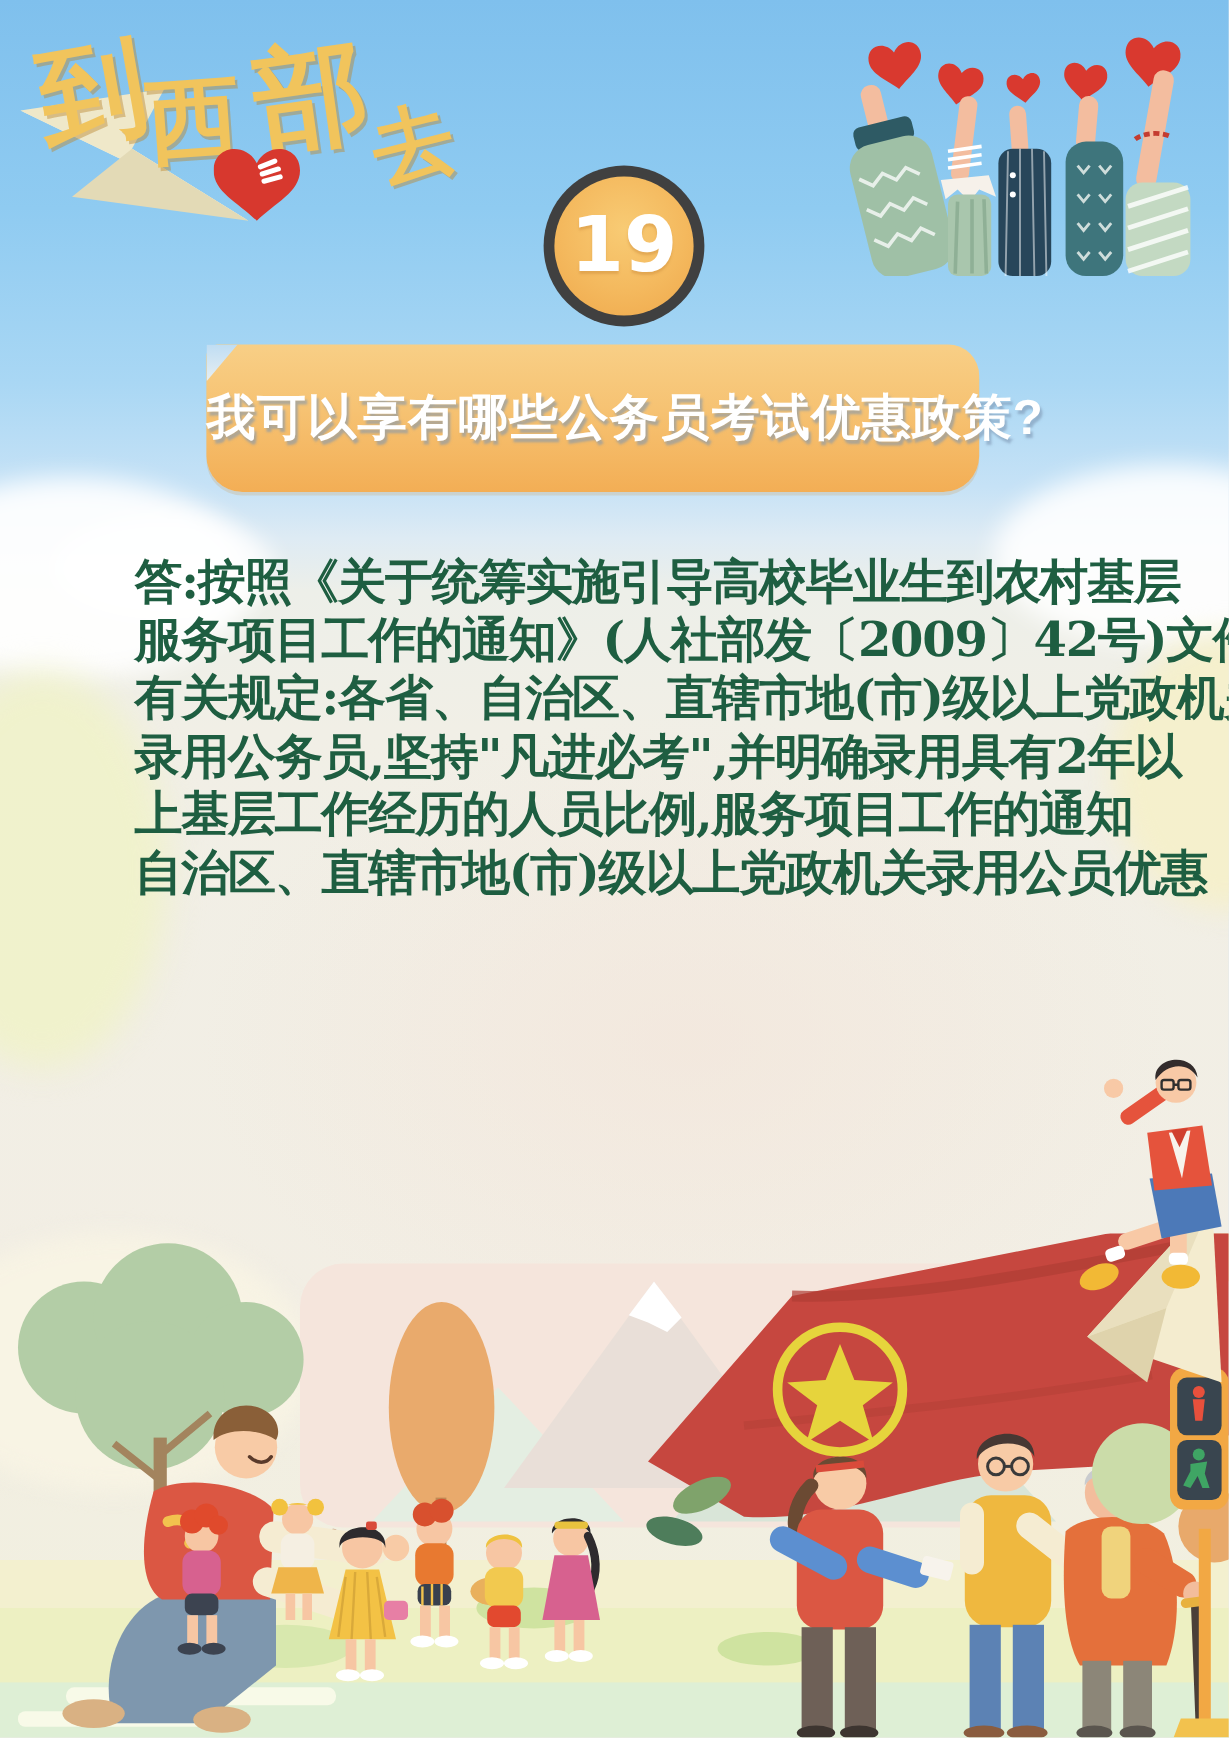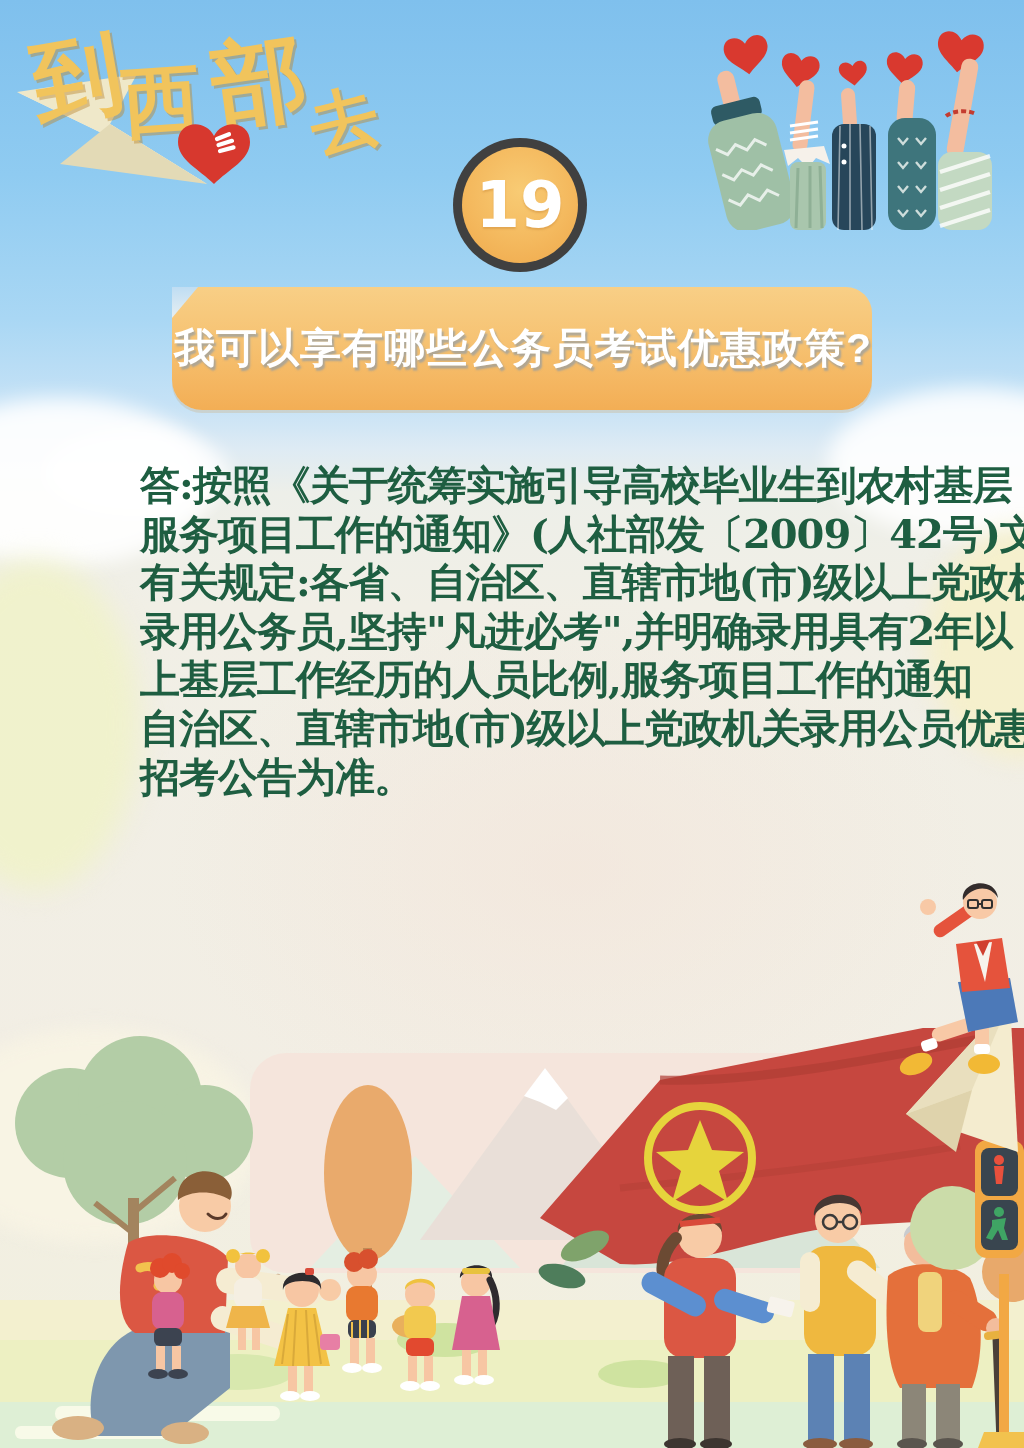--- a/index.html
+++ b/index.html
@@ -30,34 +30,34 @@
   .logo-heart{position:absolute;left:160px;top:104px;width:72px;height:72px;}
   
   .badge{position:absolute;left:453px;top:138px;width:134px;height:134px;border-radius:50%;
     background:#404040;z-index:4;display:flex;align-items:center;justify-content:center;}
   .badge-inner{width:116px;height:116px;border-radius:50%;
     background:radial-gradient(circle at 50% 38%,#F8CB74 0%,#F4B95E 55%,#EFA84B 100%);
     display:flex;align-items:center;justify-content:center;}
   .badge-num{color:#FFFFFF;font-size:64px;font-weight:bold;font-family:"DejaVu Sans",sans-serif;
     text-shadow:0 2px 2px rgba(205,140,60,.45);}
   
-  .banner{position:absolute;left:172px;top:287px;width:700px;height:123px;z-index:4;
+  .banner{position:absolute;left:172px;top:287px;width:644px;height:123px;z-index:4;
     background:linear-gradient(180deg,#F8CF86 0%,#F6C272 45%,#F3AE55 100%);
     border-radius:10px 26px 30px 30px;
-    display:flex;align-items:center;justify-content:flex-end;
+    display:flex;align-items:center;justify-content:flex-start;
     box-shadow:0 3px 0 rgba(205,150,75,.22);}
   .banner-notch{position:absolute;left:172px;top:287px;width:26px;height:31px;z-index:5;
     background:linear-gradient(180deg,#BFDDF3,#E7EFF2);
     clip-path:polygon(0 0,100% 0,0 100%);}
   .banner-title{color:#FFFFFF;font-size:41px;font-weight:bold;letter-spacing:1px;
     text-shadow:2px 3px 2px rgba(125,150,178,.6);white-space:nowrap;}
   
   .answer{position:absolute;left:112px;top:461px;width:815px;z-index:4;
     color:#1E5E41;font-family:"DejaVu Serif",serif;font-weight:bold;
-    font-size:40px;line-height:48.6px;letter-spacing:-1px;margin-left:28px;}
+    font-size:40px;line-height:48.6px;letter-spacing:-1px;}
   .answer-line{white-space:nowrap;}
   
   .hands{position:absolute;left:692px;top:22px;width:322px;height:208px;z-index:4;}
   .plane-guy{position:absolute;left:878px;top:852px;width:146px;height:300px;z-index:3;}
   .scene{position:absolute;left:0;top:1028px;width:1024px;height:420px;z-index:2;}
 </style>
 </head>
 <body>
 
 <div id="poster">
@@ -391,15 +391,14 @@
   </div>
   <div class="banner-notch"></div>
 
   <div class="answer">
     <div class="answer-line">答:按照《关于统筹实施引导高校毕业生到农村基层</div>
     <div class="answer-line">服务项目工作的通知》(人社部发〔2009〕42号)文件</div>
     <div class="answer-line">有关规定:各省、自治区、直辖市地(市)级以上党政机关</div>
     <div class="answer-line">录用公务员,坚持"凡进必考",并明确录用具有2年以</div>
     <div class="answer-line">上基层工作经历的人员比例,服务项目工作的通知</div>
     <div class="answer-line">自治区、直辖市地(市)级以上党政机关录用公员优惠</div>
-    <div class="answer-line">招考公告为准。</div>
   </div>
 </div>
 
 </body></html>

